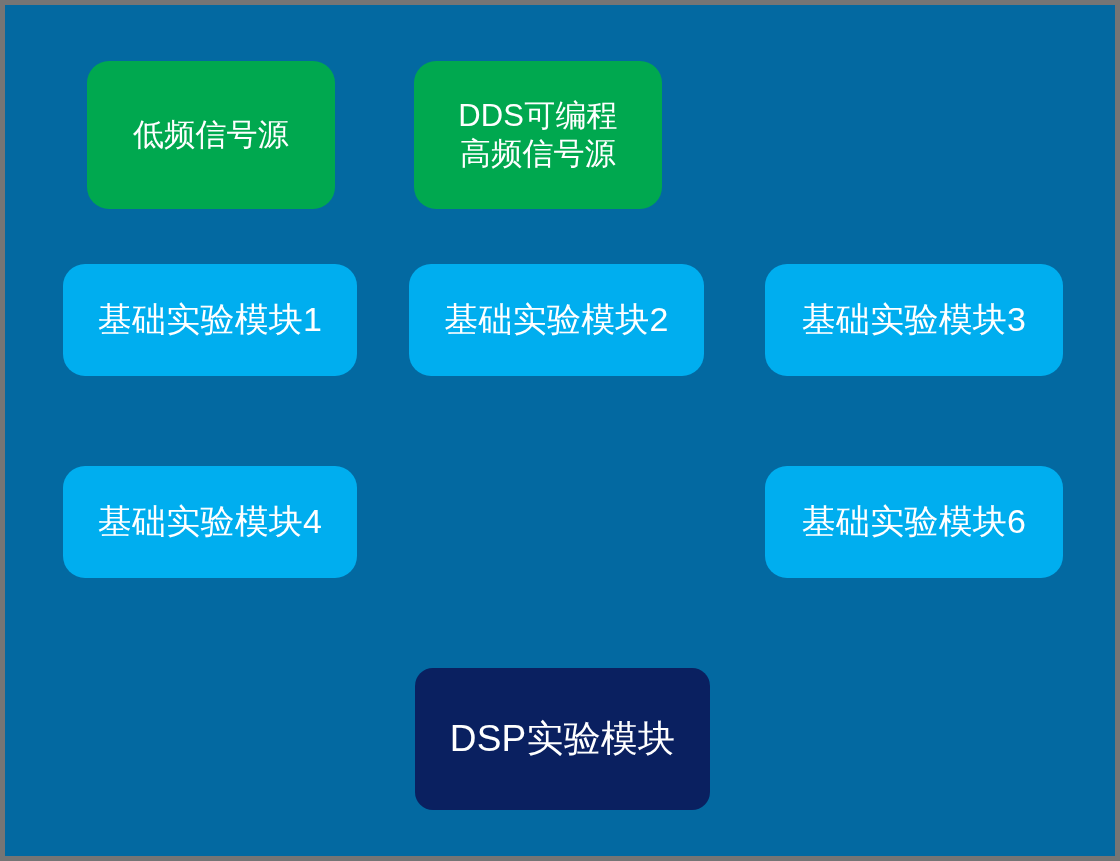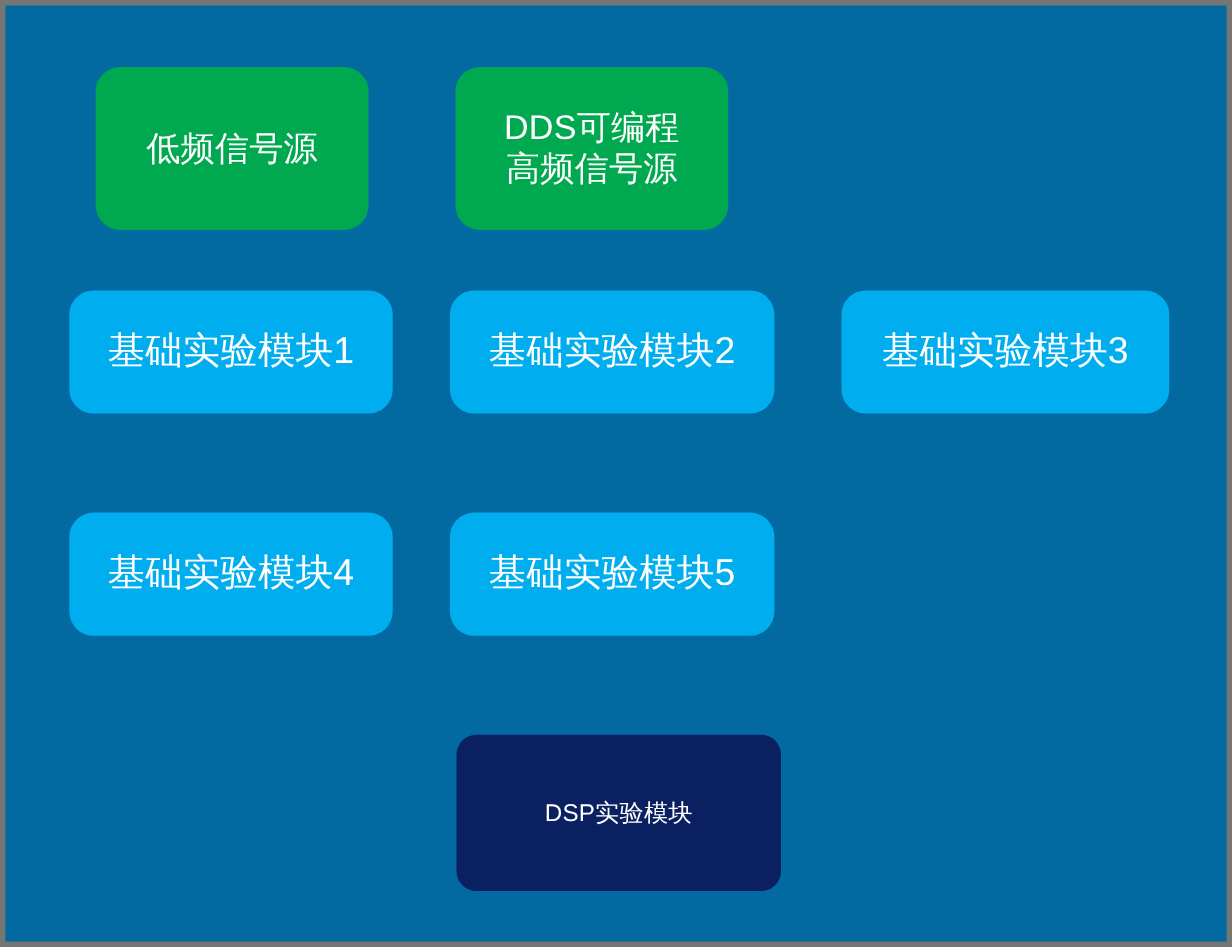--- a/index.html
+++ b/index.html
@@ -53,21 +53,21 @@
   .node.blue.c1 { left: 58px;  width: 294px; }
   .node.blue.c2 { left: 404px; width: 295px; }
   .node.blue.c3 { left: 760px; width: 298px; }
   .node.blue.r2 { top: 259px; }
   .node.blue.r3 { top: 461px; }
 
   
   .node.navy {
     background: #0A2060;
     border-radius: 18px;
-    font-size: 22px;
+    font-size: 37px;
     left: 410px;
     width: 295px;
     top: 663px;
     height: 142px;
   }
 </style>
 </head>
 <body>
 
 <div id="canvas">
@@ -79,18 +79,18 @@
 
 
   <div class="node blue r2 c1">基础实验模块1</div>
 
   <div class="node blue r2 c2">基础实验模块2</div>
 
   <div class="node blue r2 c3">基础实验模块3</div>
 
   <div class="node blue r3 c1">基础实验模块4</div>
 
-  <div class="node blue r3 c2">基础实验模块5</div>
 
+  <div class="node blue r3 c3">基础实验模块6</div>
 
   <div class="node navy">DSP实验模块</div>
 
 </div>
 
 </body></html>

